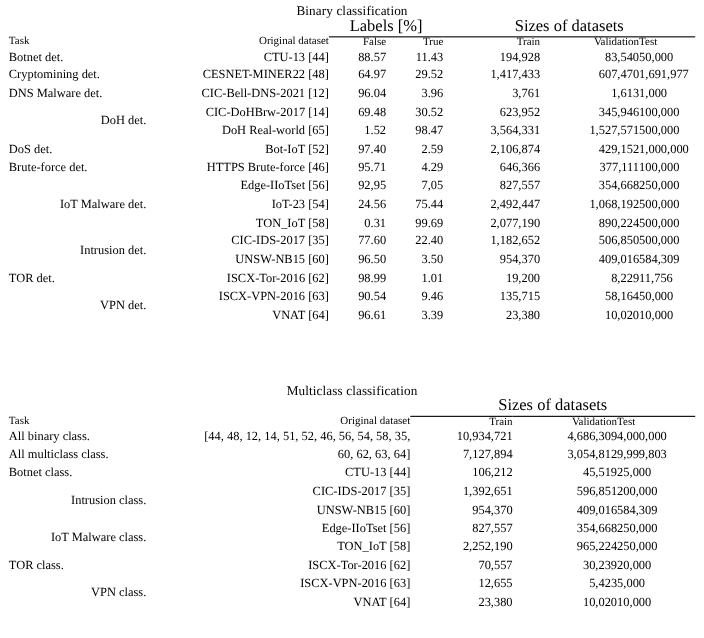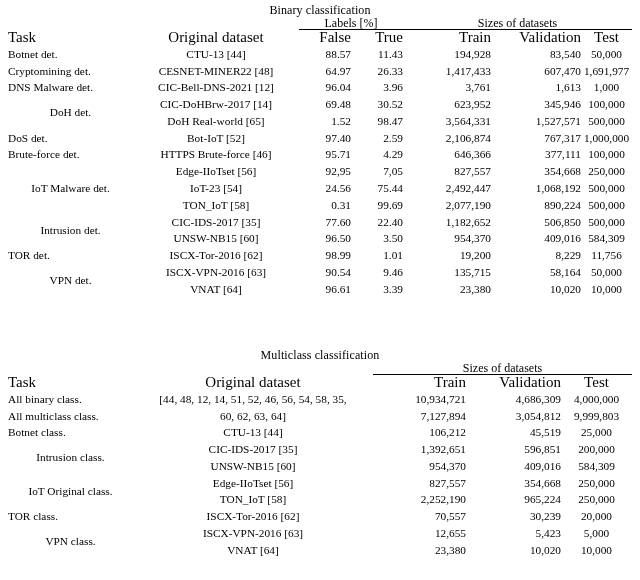--- a/index.html
+++ b/index.html
@@ -61,47 +61,47 @@
     font-weight: bold;
     font-size: 12px;
     padding: 4px 0 5px 0;
     letter-spacing: .1px;
   }
 
   
   .grouphdr td {
     text-align: center;
     font-weight: bold;
-    font-size: 12px;
+    font-size: 15px;
     padding: 3px 0 3px 0;
   }
   .grouphdr td.gh-labels { border-bottom: 0.7px solid #000; }
   .grouphdr td.gh-sizes  { border-bottom: 0.7px solid #000; }
   .grouphdr td.gh-blank  { border-bottom: 0; }
 
   
   .colhdr td {
     font-weight: bold;
-    font-size: 15px;
+    font-size: 10px;
     padding: 5px 0 5px 0;
   }
 
   
   tr.datarow td {
     padding: 1.4px 0 1.4px 0;
     height: 14px;
   }
   td.c-task    { text-align: left;  padding-left: 1px; }
-  td.c-dataset { text-align: center;  padding-left: 1px; }
+  td.c-dataset { text-align: right;  padding-left: 1px; }
   td.c-num     { text-align: right; padding-right: 2px; }
-  td.c-num-last{ text-align: center; padding-right: 1px; }
+  td.c-num-last{ text-align: left; padding-right: 1px; }
 
   
   td.taskgroup {
-    text-align: center;
+    text-align: right;
     padding-left: 1px;
     vertical-align: middle;
   }
 
   
   .grpsep td {
     border-top: 0.7px solid #9a9a9a;
     font-size: 0; line-height: 0; height: 0;
   }
   .hdrsep td {
@@ -165,21 +165,21 @@
           <td class="c-num-last">50,000</td>
         </tr>
         <tr class="grpsep">
             <td colspan="7"></td>
           </tr>
 
         <tr class="datarow">
           <td class="c-task">Cryptomining det.</td>
           <td class="c-dataset">CESNET-MINER22 [48]</td>
           <td class="c-num">64.97</td>
-          <td class="c-num">26.33</td>
+          <td class="c-num">29.52</td>
           <td class="c-num">1,417,433</td>
           <td class="c-num">607,470</td>
           <td class="c-num-last">1,691,977</td>
         </tr>
         <tr class="grpsep">
             <td colspan="7"></td>
           </tr>
 
         <tr class="datarow">
           <td class="c-task">DNS Malware det.</td>
@@ -214,21 +214,21 @@
         <tr class="grpsep">
             <td colspan="7"></td>
           </tr>
 
         <tr class="datarow">
           <td class="c-task">DoS det.</td>
           <td class="c-dataset">Bot-IoT [52]</td>
           <td class="c-num">97.40</td>
           <td class="c-num">2.59</td>
           <td class="c-num">2,106,874</td>
-          <td class="c-num">767,317</td>
+          <td class="c-num">429,152</td>
           <td class="c-num-last">1,000,000</td>
         </tr>
         <tr class="grpsep">
             <td colspan="7"></td>
           </tr>
 
         <tr class="datarow">
           <td class="c-task">Brute-force det.</td>
           <td class="c-dataset">HTTPS Brute-force [46]</td>
           <td class="c-num">95.71</td>
@@ -405,21 +405,21 @@
           <td class="c-dataset">UNSW-NB15 [60]</td>
           <td class="c-num">954,370</td>
           <td class="c-num">409,016</td>
           <td class="c-num-last">584,309</td>
         </tr>
         <tr class="grpsep">
             <td colspan="5"></td>
           </tr>
 
         <tr class="datarow">
-          <td class="taskgroup" rowspan="2">IoT Original class.</td>
+          <td class="taskgroup" rowspan="2">IoT Malware class.</td>
           <td class="c-dataset">Edge-IIoTset [56]</td>
           <td class="c-num">827,557</td>
           <td class="c-num">354,668</td>
           <td class="c-num-last">250,000</td>
         </tr>
         <tr class="datarow">
           <td class="c-dataset">TON_IoT [58]</td>
           <td class="c-num">2,252,190</td>
           <td class="c-num">965,224</td>
           <td class="c-num-last">250,000</td>

